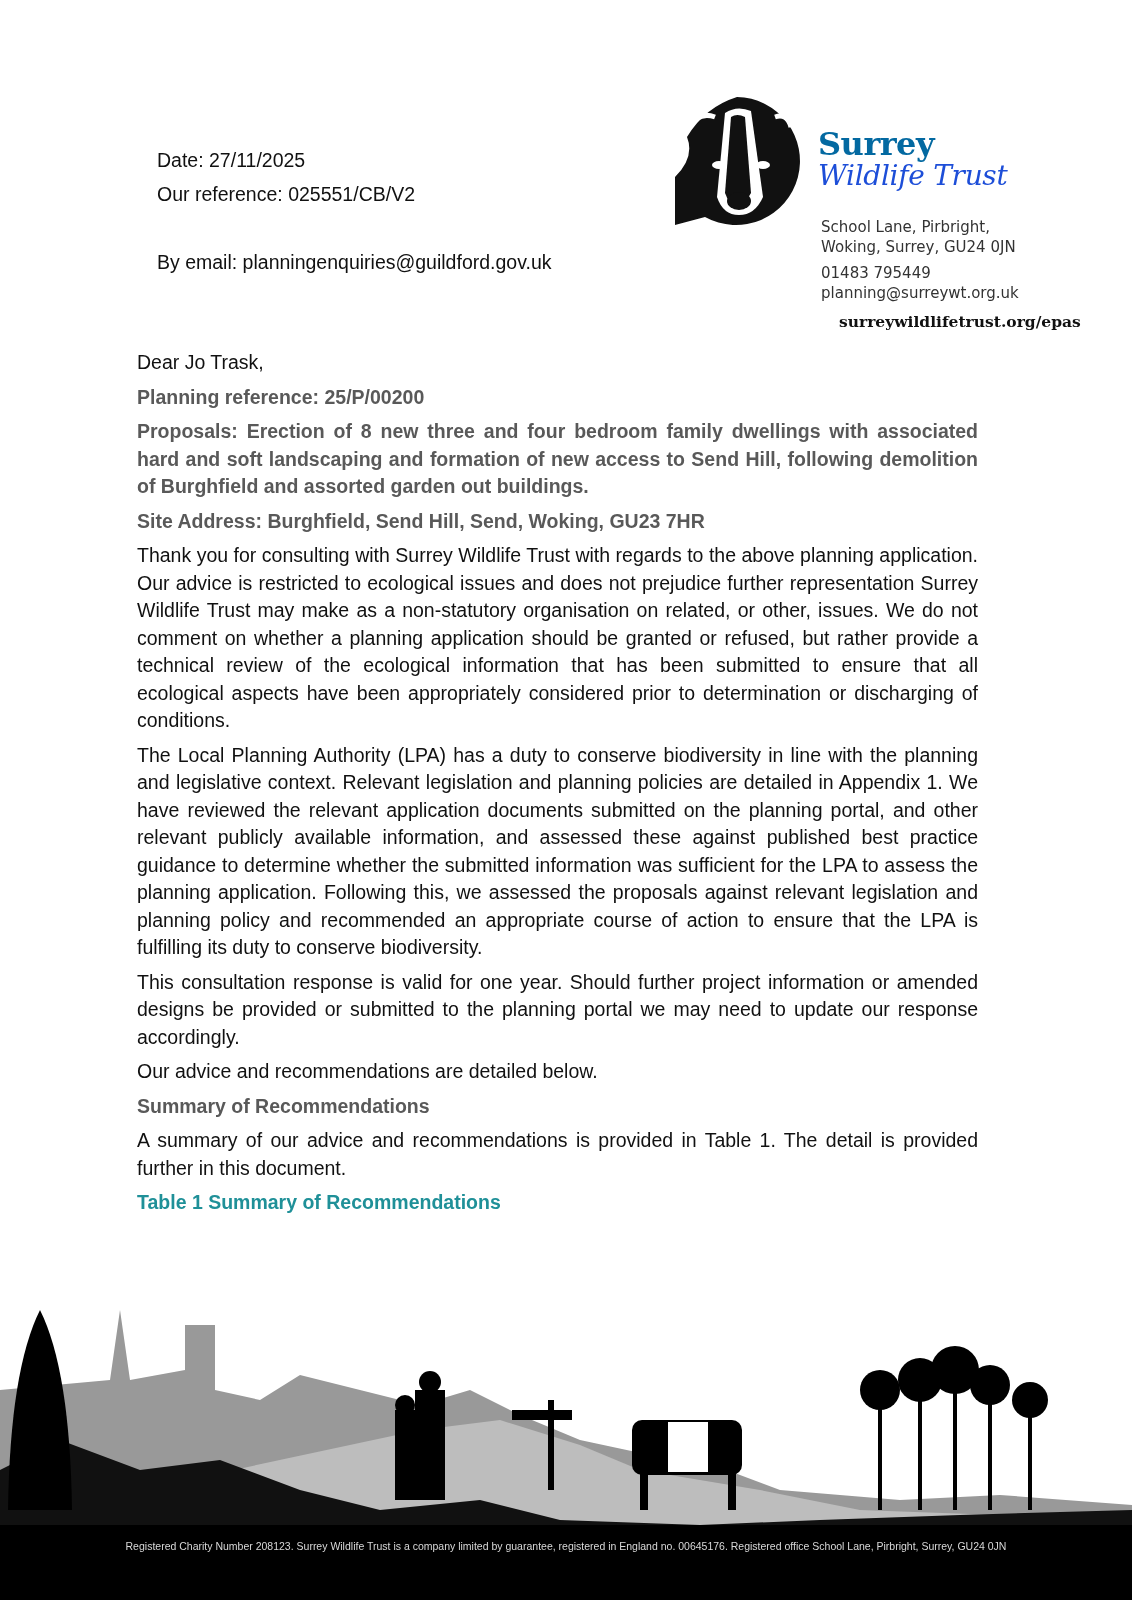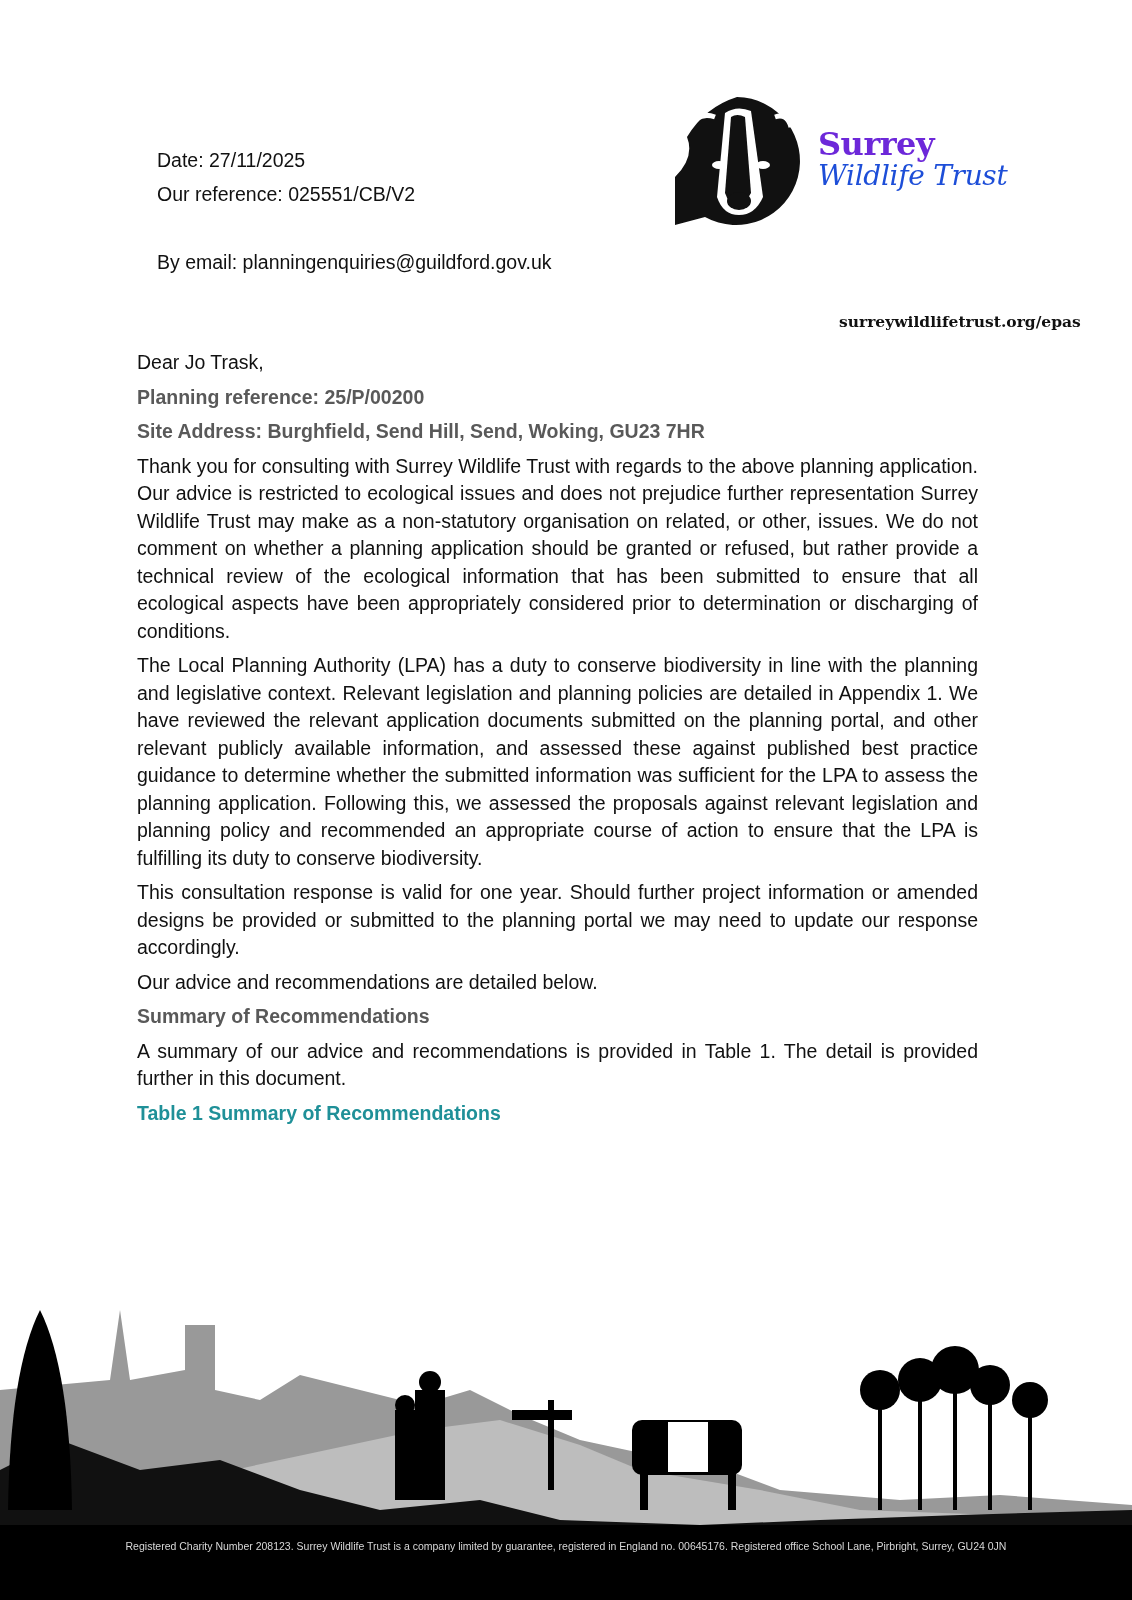--- a/index.html
+++ b/index.html
@@ -1,21 +1,21 @@
 <!DOCTYPE html>
 <html><head>
 <meta charset="utf-8">
 <style>
   html, body { margin:0; padding:0; background:#ffffff; }
   body { width:1132px; height:1600px; position:relative; overflow:hidden; font-family:"Liberation Sans", sans-serif; color:#111; }
   .meta { position:absolute; left:137px; top:143px; font-size:19.5px; line-height:34px;margin-left:20px; }
   .meta .gap { height:34px; }
   .logo { position:absolute; left:675px; top:97px; width:420px; height:250px; }
   .badger { position:absolute; left:0; top:0; width:125px; height:128px; }
-  .brand1 { position:absolute; left:143px; top:28px; font-family:"DejaVu Serif", serif; font-weight:bold; font-size:32px; color:#6d28d9; letter-spacing:-0.5px; }
+  .brand1 { position:absolute; left:143px; top:28px; font-family:"DejaVu Serif", serif; font-weight:bold; font-size:32px; color:#0369a1; letter-spacing:-0.5px; }
   .brand2 { position:absolute; left:143px; top:62px; font-family:"DejaVu Serif", serif; font-size:28px; color:#1d4ed8; letter-spacing:-0.3px;font-style:italic; }
   .contact { position:absolute; left:146px; top:120px; font-family:"DejaVu Sans", sans-serif; font-size:15px; color:#333; line-height:20px; }
   .contact .sp { height:6px; }
   .web { position:absolute; left:164px; top:215px; font-family:"DejaVu Serif", serif; font-weight:bold; font-size:15.5px; color:#111; }
   .body { position:absolute; left:137px; top:349px; width:857px; font-size:19.5px; line-height:27.5px; }
   .body p { margin:0 16px 7px 0; text-align:justify; }
   .h-grey { color:#595959; font-weight:bold; }
   .h-teal { color:#1f9098; font-weight:bold; }
   .scene { position:absolute; left:0; top:1270px; width:1132px; height:330px; }
   .footer-text { position:absolute; left:0; top:1540px; width:1132px; text-align:center; color:#d8d8d8; font-size:10.5px; }
@@ -36,26 +36,34 @@
     <path d="M50 16 Q62 8 76 14 L88 100 Q80 118 64 118 Q48 118 42 100 Z" fill="#fff"></path>
     <path d="M56 20 Q62 16 70 20 L76 96 Q70 108 62 108 Q54 108 50 96 Z" fill="#111"></path>
     <ellipse cx="64" cy="104" rx="12" ry="9" fill="#111"></ellipse>
     <path d="M14 30 Q24 14 40 20" stroke="#fff" stroke-width="5" fill="none"></path>
     <path d="M100 20 Q112 16 116 30" stroke="#fff" stroke-width="5" fill="none"></path>
     <ellipse cx="44" cy="68" rx="7" ry="4" fill="#fff"></ellipse>
     <ellipse cx="88" cy="68" rx="7" ry="4" fill="#fff"></ellipse>
   </svg>
   <div class="brand1">Surrey</div>
   <div class="brand2">Wildlife Trust</div>
+  <div class="contact">
+    <div>School Lane, Pirbright,</div>
+    <div>Woking, Surrey, GU24 0JN</div>
+    <div class="sp"></div>
+    <div>01483 795449</div>
+    <div>planning@surreywt.org.uk</div>
+  </div>
   <div class="web">surreywildlifetrust.org/epas</div>
 </div>
 
 <div class="body">
   <p>Dear Jo Trask,</p>
   <p class="h-grey">Planning reference: 25/P/00200</p>
+  <p class="h-grey">Proposals: Erection of 8 new three and four bedroom family dwellings with associated hard and soft landscaping and formation of new access to Send Hill, following demolition of Burghfield and assorted garden out buildings.</p>
   <p class="h-grey">Site Address: Burghfield, Send Hill, Send, Woking, GU23 7HR</p>
   <p>Thank you for consulting with Surrey Wildlife Trust with regards to the above planning application. Our advice is restricted to ecological issues and does not prejudice further representation Surrey Wildlife Trust may make as a non-statutory organisation on related, or other, issues.  We do not comment on whether a planning application should be granted or refused, but rather provide a technical review of the ecological information that has been submitted to ensure that all ecological aspects have been appropriately considered prior to determination or discharging of conditions.</p>
   <p>The Local Planning Authority (LPA) has a duty to conserve biodiversity in line with the planning and legislative context. Relevant legislation and planning policies are detailed in Appendix 1. We have reviewed the relevant application documents submitted on the planning portal, and other relevant publicly available information, and assessed these against published best practice guidance to determine whether the submitted information was sufficient for the LPA to assess the planning application. Following this, we assessed the proposals against relevant legislation and planning policy and recommended an appropriate course of action to ensure that the LPA is fulfilling its duty to conserve biodiversity.</p>
   <p>This consultation response is valid for one year. Should further project information or amended designs be provided or submitted to the planning portal we may need to update our response accordingly.</p>
   <p>Our advice and recommendations are detailed below.</p>
   <p class="h-grey">Summary of Recommendations</p>
   <p>A summary of our advice and recommendations is provided in Table 1. The detail is provided further in this document.</p>
   <p class="h-teal">Table 1 Summary of Recommendations</p>
 </div>
 

